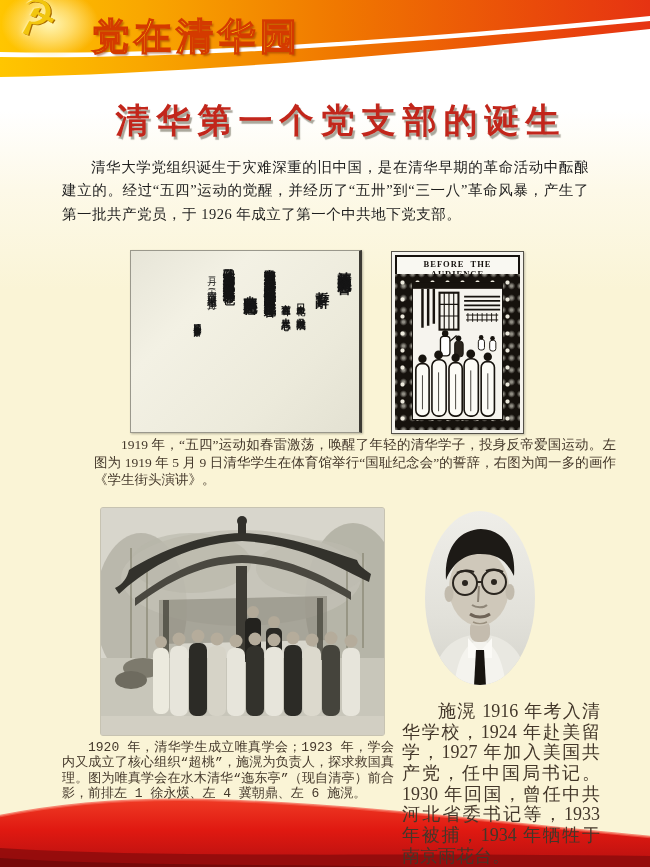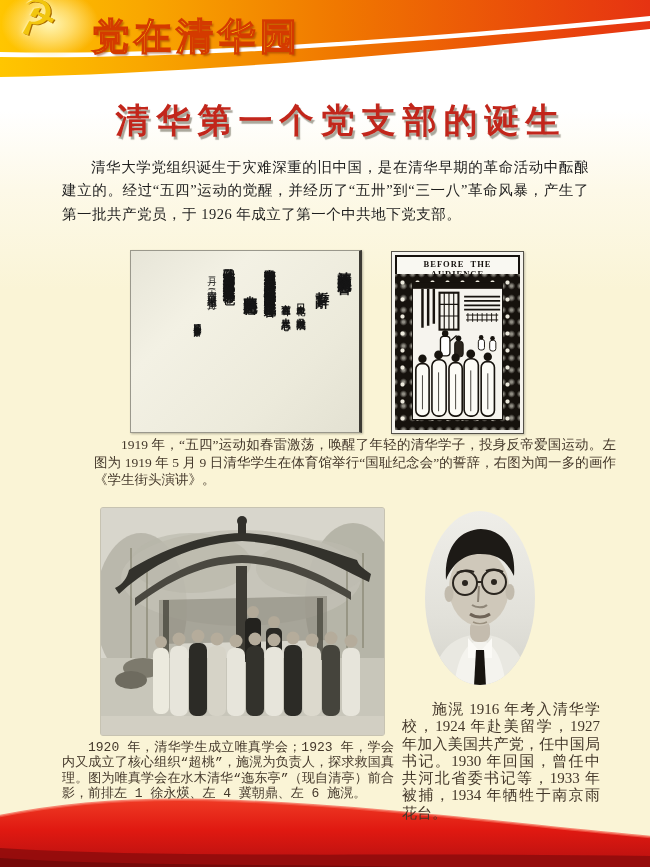--- a/index.html
+++ b/index.html
@@ -96,21 +96,21 @@
   }
   .audience-panel svg{display:block;width:100%;height:100%;}
   
   .caption{
     position:absolute;z-index:2;margin:0;
     color:#43372a;text-align:justify;text-indent:2em;
     font-family:"Liberation Serif","DejaVu Serif",serif;
   }
   .caption-top{left:66px;top:436px;width:522px;font-size:13.5px;line-height:1.3;margin-left:28px;}
   .caption-society{left:62px;top:740px;width:332px;font-size:13px;line-height:1.18;font-family:Liberation Mono, monospace;}
-  .caption-shihuang{left:402px;top:701px;width:198px;font-size:15px;line-height:1.15;}
+  .caption-shihuang{left:402px;top:701px;width:198px;font-size:18px;line-height:1.15;}
   
   .pavilion{
     position:absolute;left:100px;top:507px;width:283px;height:227px;z-index:2;
     border:1px solid #c7c3b2;border-radius:3px;overflow:hidden;
     background:#d9d7cd;
   }
   .pavilion svg{display:block;}
   .portrait{
     position:absolute;left:424px;top:510px;width:112px;height:176px;z-index:2;
   }

